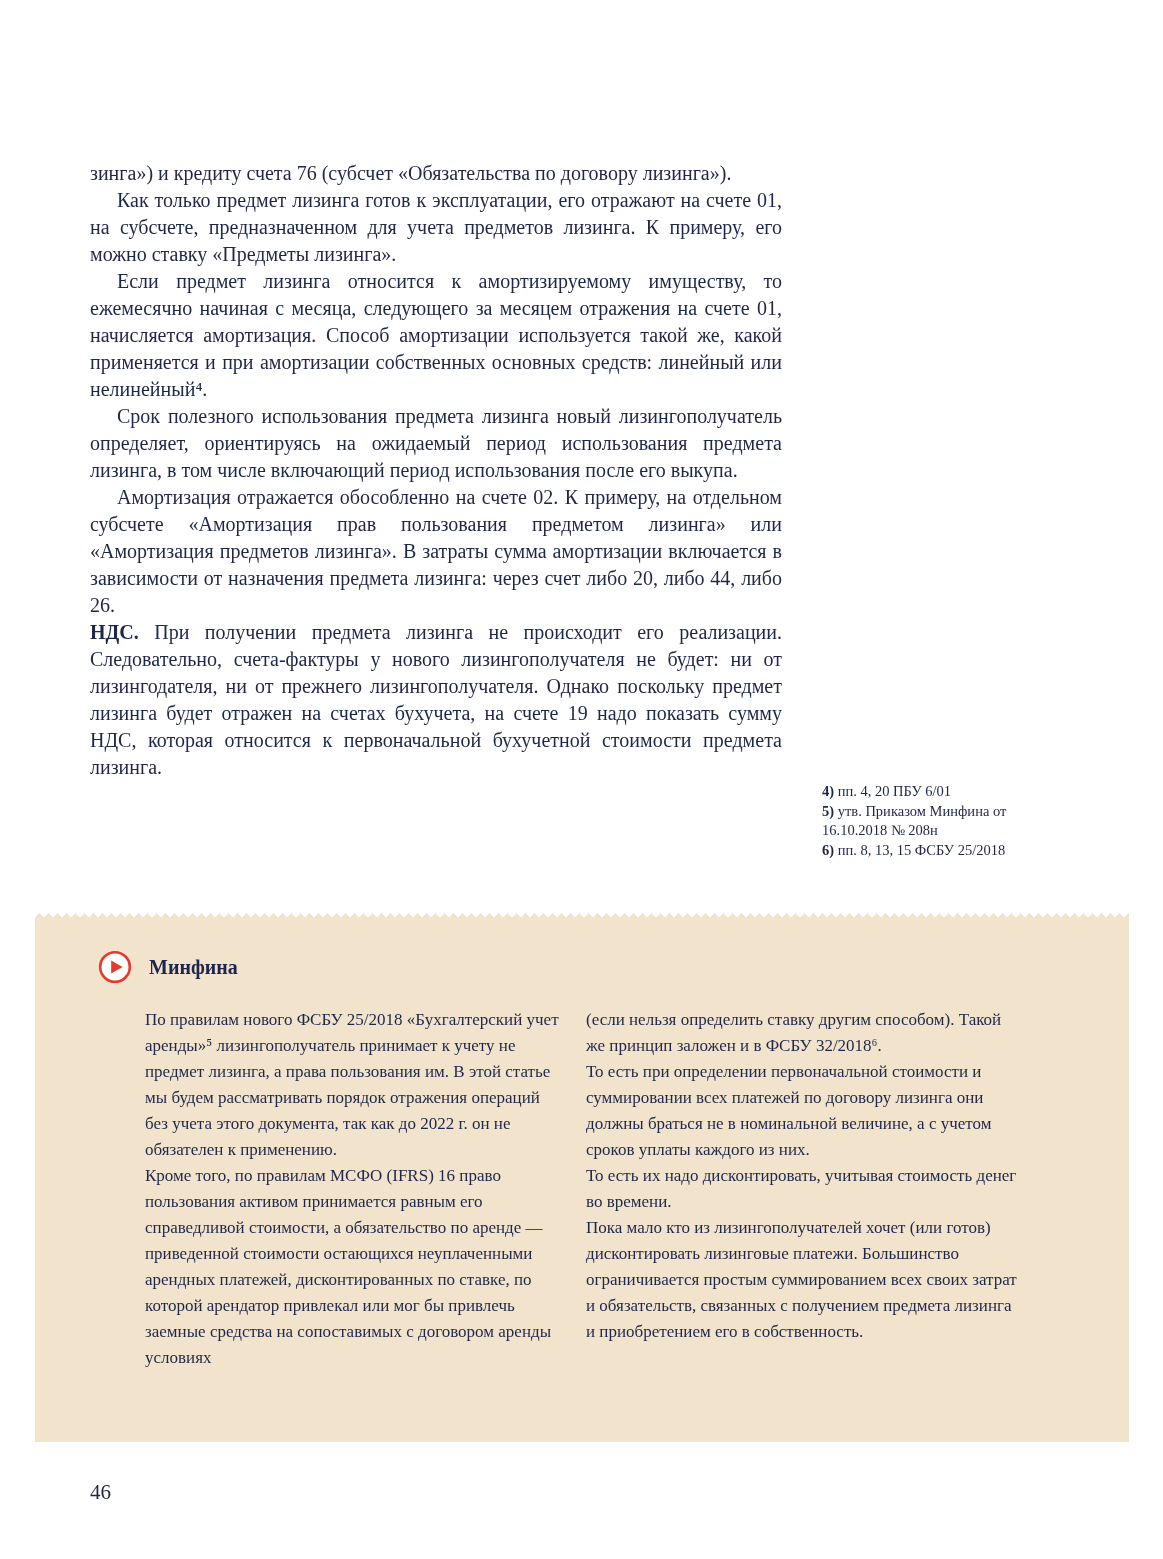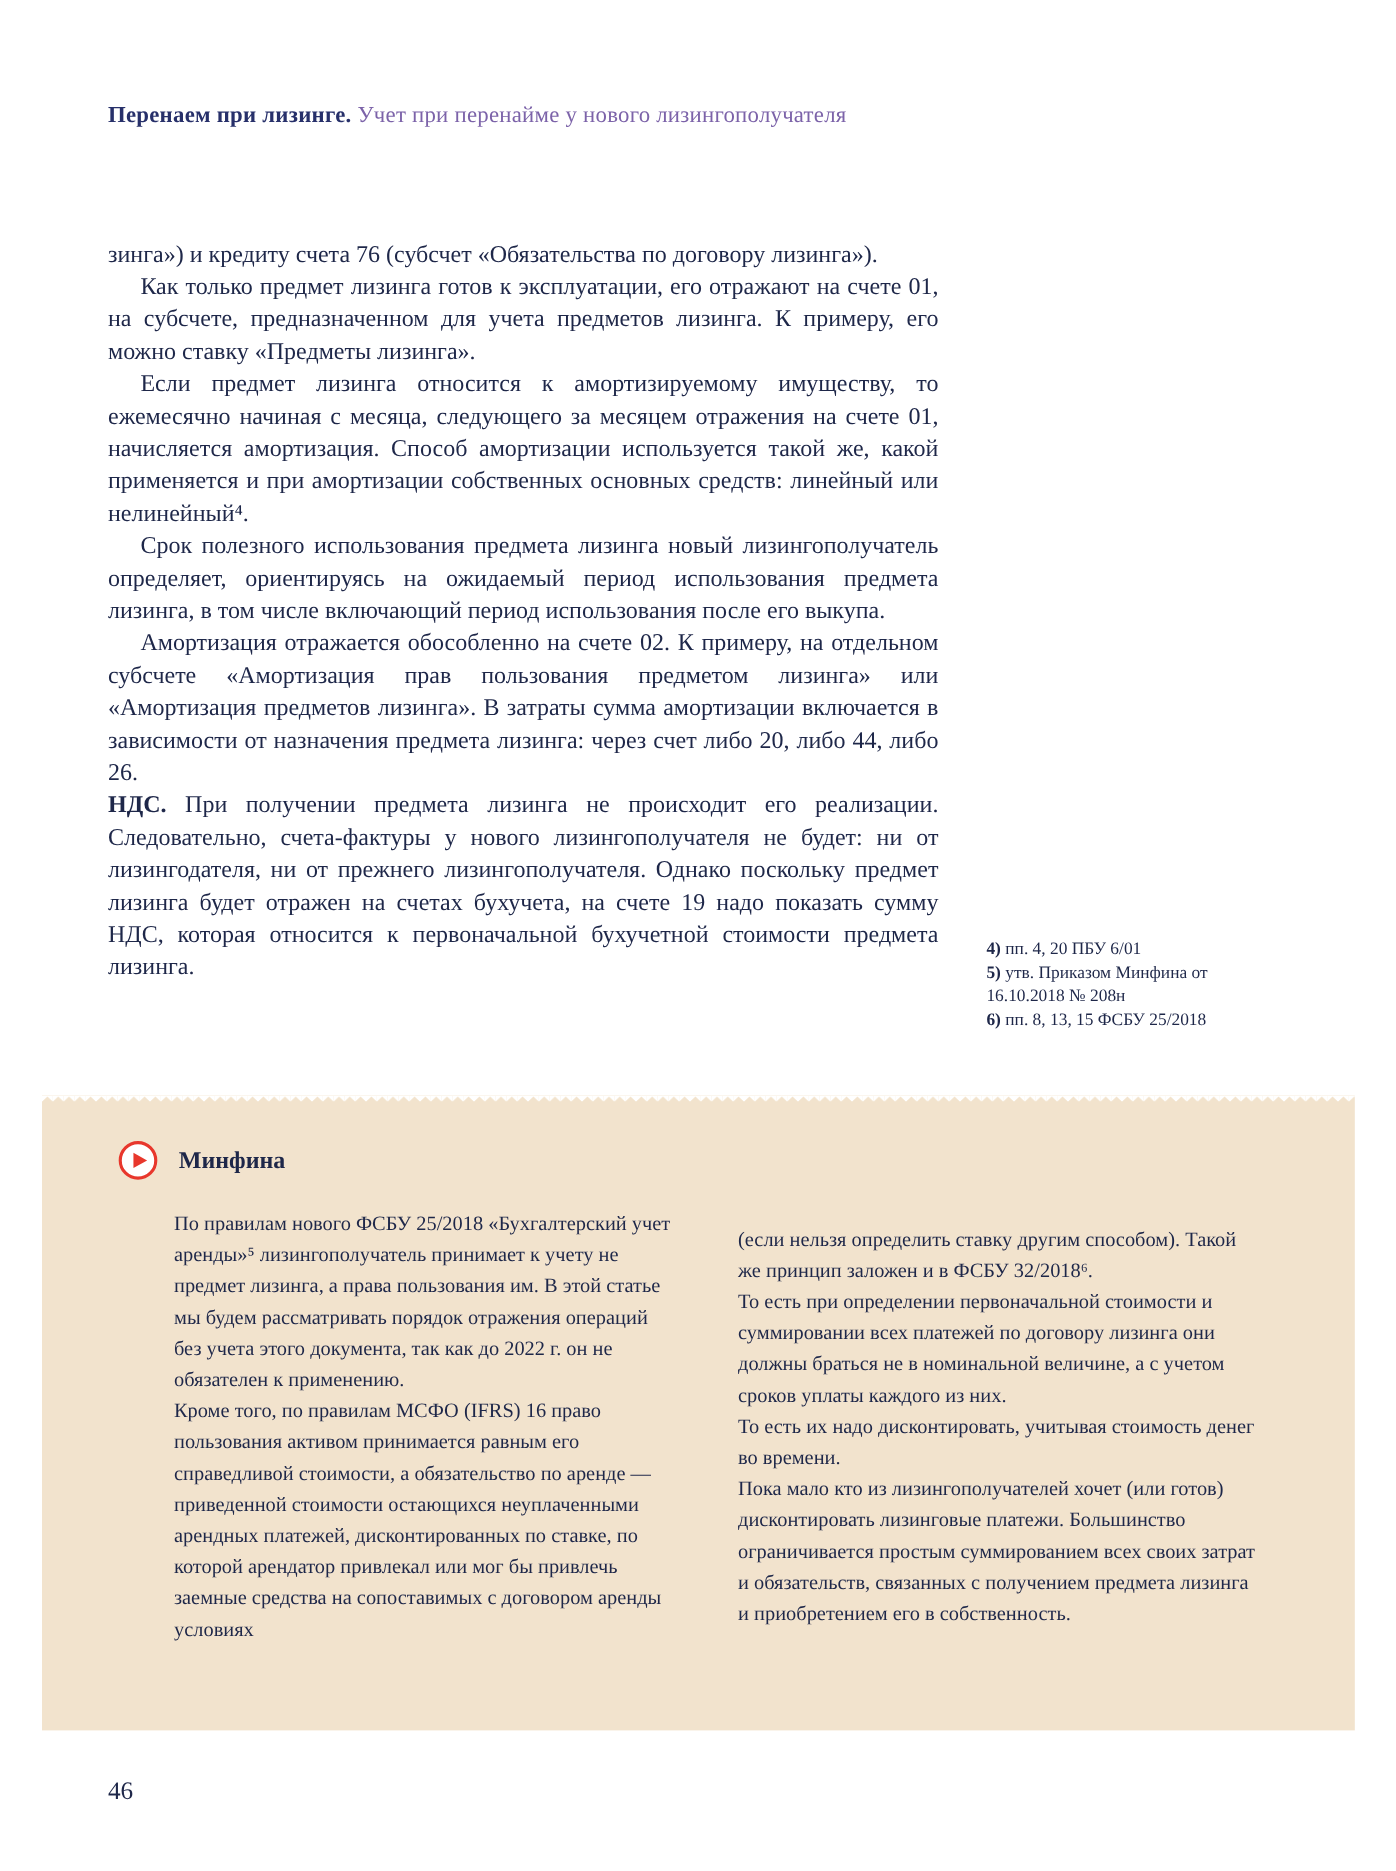--- a/index.html
+++ b/index.html
@@ -31,21 +31,20 @@
   .rh-section { font-weight: bold; color: var(--head-ink); }
   .rh-subtitle { color: var(--head-sub); }
   .article {
     position: absolute;
     left: 90px;
     top: 160px;
     width: 692px;
     font-size: 20px;
     line-height: 27px;
     text-align: justify;
-    margin-top: 39px;
   }
   .article p { margin: 0; }
   .article p.indent { text-indent: 27px; }
   .article b { font-weight: bold; }
   .footnotes {
     position: absolute;
     left: 822px;
     top: 782px;
     width: 215px;
     font-size: 14.5px;
@@ -81,45 +80,40 @@
     margin: 0;
     font-size: 20px;
     font-weight: bold;
     color: var(--ink);
   }
   .play-icon { display: inline-flex; width: 34px; height: 34px; flex: 0 0 auto; }
   .play-icon circle { fill: #ffffff; stroke: var(--accent); }
   .play-icon polygon { fill: var(--accent); }
   .refbox-cols {
     display: flex;
-    gap: 56px;
+    gap: 27px;
     padding: 23px 50px 0 110px;
-    align-items: center;
   }
   .refbox-col { font-size: 17px; line-height: 26px; text-align: left; }
   .refbox-col.left { width: 414px; }
   .refbox-col.right { width: 438px; }
   .refbox-col p { margin: 0; }
   .page-number {
     position: absolute;
     left: 90px;
     top: 1480px;
     font-size: 21px;
     color: var(--ink);
   }
 </style>
 </head>
 <body>
 
 <div class="page">
 
-  <div class="running-head">
-    <span class="rh-section">Перенаем при лизинге.</span>
-    <span class="rh-subtitle">Учет при перенайме у нового лизингополучателя</span>
-  </div>
 
   <div class="article" id="article-body">
       <p>зинга») и кредиту счета 76 (субсчет «Обязательства по договору лизинга»).</p>
       <p class="indent">Как только предмет лизинга готов к эксплуатации, его отражают на счете 01, на субсчете, предназначенном для учета предметов лизинга. К примеру, его можно ставку «Предметы лизинга».</p>
       <p class="indent">Если предмет лизинга относится к амортизируемому имуществу, то ежемесячно начиная с месяца, следующего за месяцем отражения на счете 01, начисляется амортизация. Способ амортизации используется такой же, какой применяется и при амортизации собственных основных средств: линейный или нелинейный⁴.</p>
       <p class="indent">Срок полезного использования предмета лизинга новый лизингополучатель определяет, ориентируясь на ожидаемый период использования предмета лизинга, в том числе включающий период использования после его выкупа.</p>
       <p class="indent">Амортизация отражается обособленно на счете 02. К примеру, на отдельном субсчете «Амортизация прав пользования предметом лизинга» или «Амортизация предметов лизинга». В затраты сумма амортизации включается в зависимости от назначения предмета лизинга: через счет либо 20, либо 44, либо 26.</p>
       <p><b>НДС. </b>При получении предмета лизинга не происходит его реализации. Следовательно, счета-фактуры у нового лизингополучателя не будет: ни от лизингодателя, ни от прежнего лизингополучателя. Однако поскольку предмет лизинга будет отражен на счетах бухучета, на счете 19 надо показать сумму НДС, которая относится к первоначальной бухучетной стоимости предмета лизинга.</p>
     </div>
 

